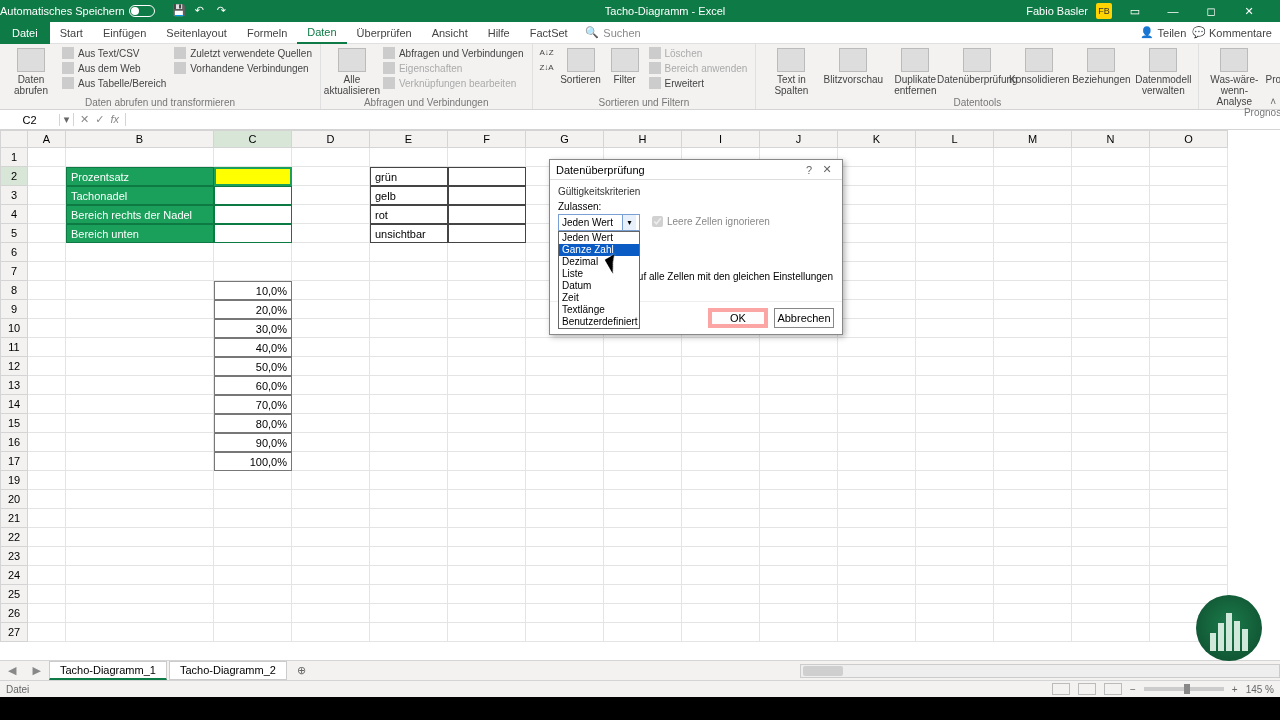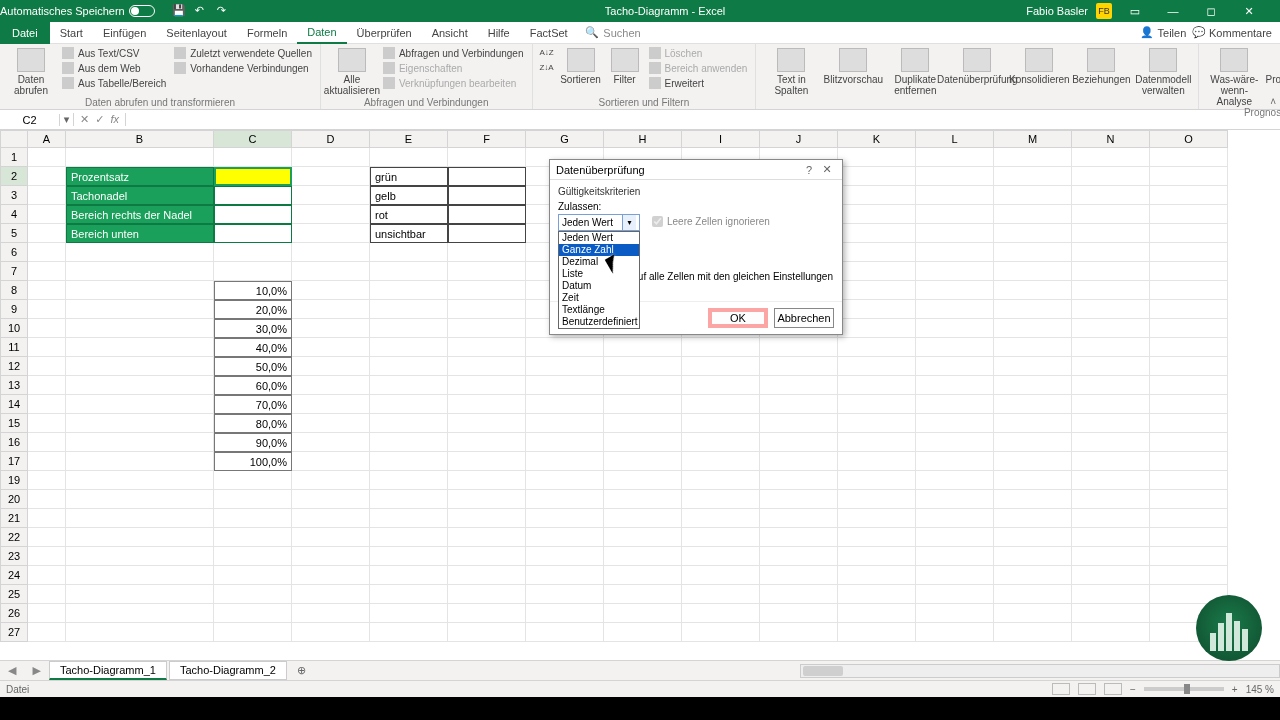--- a/index.html
+++ b/index.html
@@ -278,20 +278,21 @@
           <div class="bigbtn" style="width: 58px;">
             <div class="ico"></div>
             <span style="white-space:pre-line">Beziehungen</span>
           </div>
           <div class="bigbtn" style="width: 58px;">
             <div class="ico"></div>
             <span style="white-space:pre-line">Datenmodell
 verwalten</span>
           </div>
         </div>
+      <div class="group-label">Datentools</div>
     </div>
     <div class="group">
       <div class="group-body" id="g5">
           <div class="bigbtn" style="width: 58px;">
             <div class="ico"></div>
             <span style="white-space:pre-line">Was-wäre-wenn-
 Analyse</span>
           </div>
           <div class="bigbtn" style="width: 58px;">
             <div class="ico"></div>

